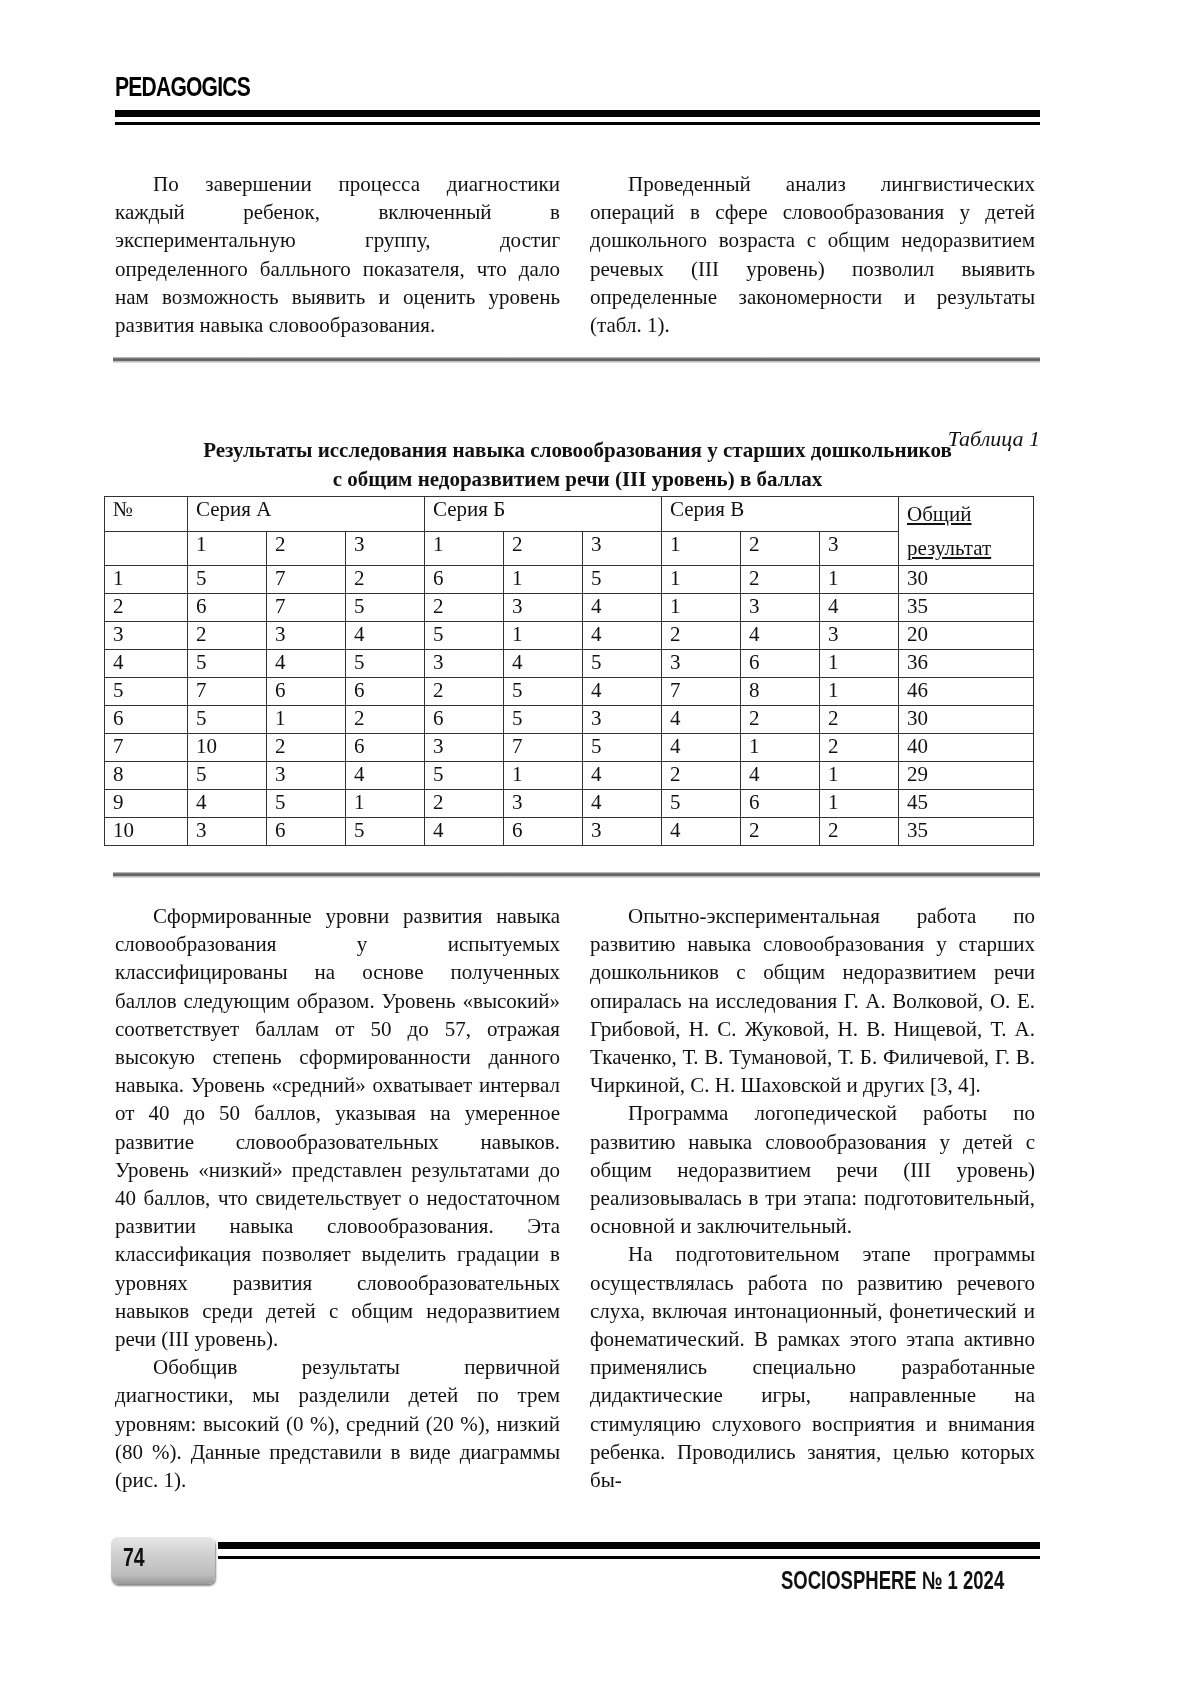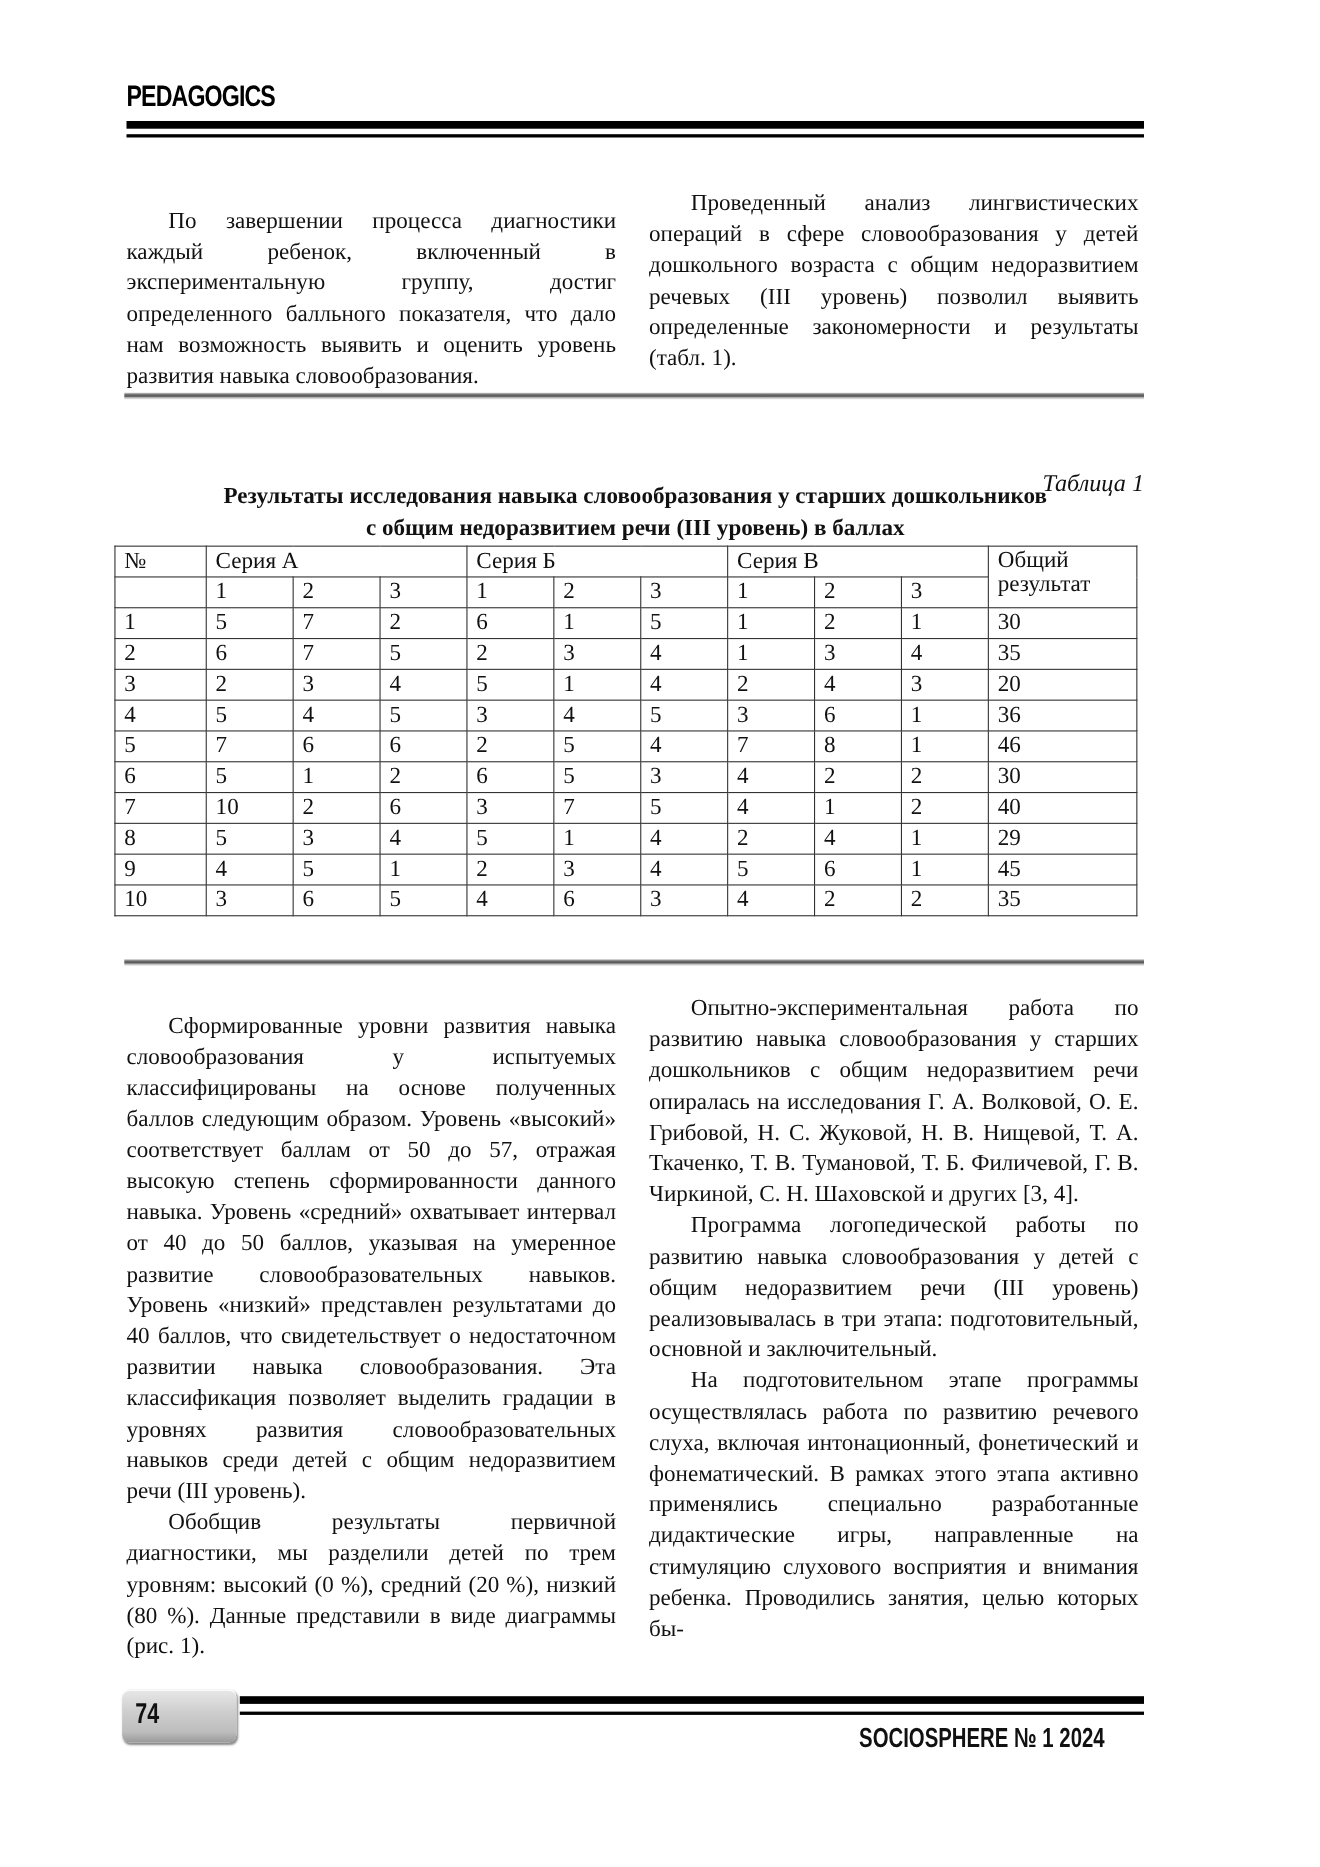--- a/index.html
+++ b/index.html
@@ -15,21 +15,21 @@
       color: #000;
     }
     .rule-thick { position: absolute; left: 115px; width: 925px; height: 7px; background: #000; }
     .rule-thin { position: absolute; left: 115px; width: 925px; height: 3px; background: #000; }
     .rule-grey {
       position: absolute; left: 113px; width: 927px; height: 6px;
       background: linear-gradient(#d0d0d0 0%, #6a6a6a 30%, #5a5a5a 55%, #bdbdbd 75%, #e8e8e8 100%);
     }
     .col { position: absolute; width: 445px; font-size: 21px; line-height: 28.2px; text-align: justify; }
     .col p { margin: 0; text-indent: 38px; }
-    .col-left { left: 115px; margin-top: 16px; }
+    .col-left { left: 115px; }
     .col-right { left: 590px; }
     .table-label {
       position: absolute; right: 160px; top: 385px;
       font-style: italic; font-size: 22px; margin-top: 41px;
     }
     .table-title {
       position: absolute; left: 115px; width: 925px; top: 436px;
       text-align: center; font-weight: bold; font-size: 21px; line-height: 29px;
     }
     table.data {
@@ -85,21 +85,21 @@
   <div>с общим недоразвитием речи (III уровень) в баллах</div>
 </div>
 
 <table class="data">
   <tbody id="tbody">
     <tr>
       <td class="c-num" rowspan="1">№</td>
       <td colspan="3">Серия А</td>
       <td colspan="3">Серия Б</td>
       <td colspan="3">Серия В</td>
-      <td class="c-tot" rowspan="2" style="line-height:22px;">Общий результат</td>
+      <td class="c-tot" rowspan="2" style="line-height:34px;text-decoration:underline;">Общий результат</td>
     </tr>
     <tr>
       <td class="c-num"></td>
       <td class="c-v">1</td>
       <td class="c-v">2</td>
       <td class="c-v">3</td>
       <td class="c-v">1</td>
       <td class="c-v">2</td>
       <td class="c-v">3</td>
       <td class="c-v">1</td>

